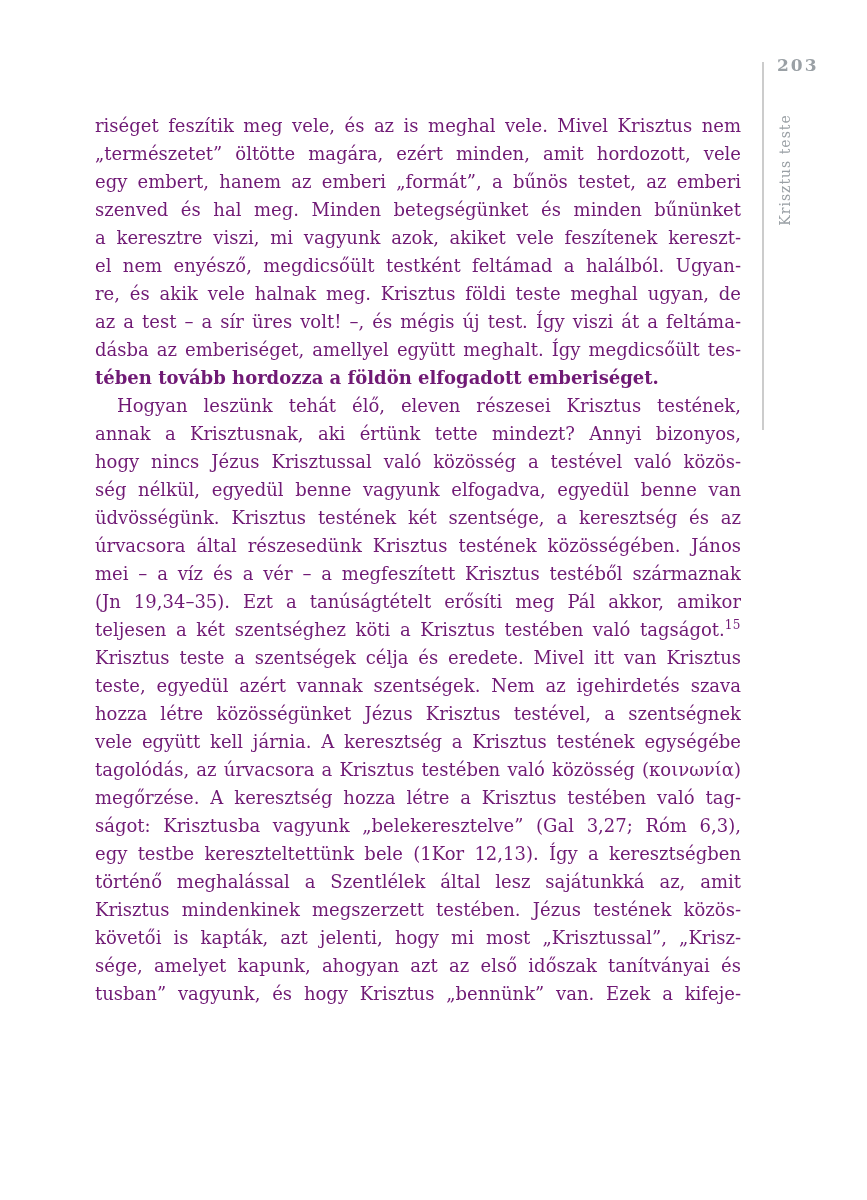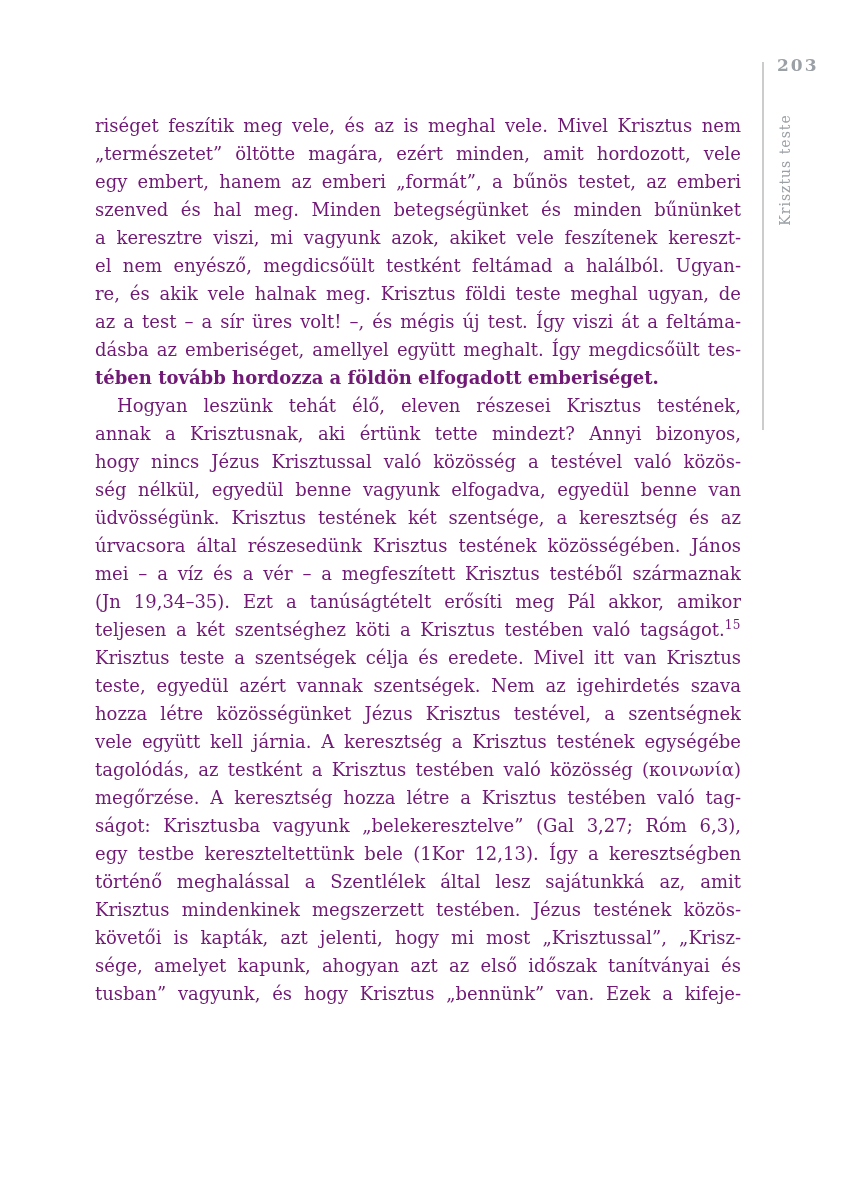--- a/index.html
+++ b/index.html
@@ -92,21 +92,21 @@
       <div class="line">ség nélkül, egyedül benne vagyunk elfogadva, egyedül benne van</div>
       <div class="line">üdvösségünk. Krisztus testének két szentsége, a keresztség és az</div>
       <div class="line">úrvacsora által részesedünk Krisztus testének közösségében. János</div>
       <div class="line">mei – a víz és a vér – a megfeszített Krisztus testéből származnak</div>
       <div class="line">(Jn 19,34–35). Ezt a tanúságtételt erősíti meg Pál akkor, amikor</div>
       <div class="line">teljesen a két szentséghez köti a Krisztus testében való tagságot.<sup>15</sup></div>
       <div class="line">Krisztus teste a szentségek célja és eredete. Mivel itt van Krisztus</div>
       <div class="line">teste, egyedül azért vannak szentségek. Nem az igehirdetés szava</div>
       <div class="line">hozza létre közösségünket Jézus Krisztus testével, a szentségnek</div>
       <div class="line">vele együtt kell járnia. A keresztség a Krisztus testének egységébe</div>
-      <div class="line">tagolódás, az testként a Krisztus testében való közösség (κοινωνία)</div>
+      <div class="line">tagolódás, az úrvacsora a Krisztus testében való közösség (κοινωνία)</div>
       <div class="line">megőrzése. A keresztség hozza létre a Krisztus testében való tag-</div>
       <div class="line">ságot: Krisztusba vagyunk „belekeresztelve” (Gal 3,27; Róm 6,3),</div>
       <div class="line">egy testbe kereszteltettünk bele (1Kor 12,13). Így a keresztségben</div>
       <div class="line">történő meghalással a Szentlélek által lesz sajátunkká az, amit</div>
       <div class="line">Krisztus mindenkinek megszerzett testében. Jézus testének közös-</div>
       <div class="line">követői is kapták, azt jelenti, hogy mi most „Krisztussal”, „Krisz-</div>
       <div class="line">sége, amelyet kapunk, ahogyan azt az első időszak tanítványai és</div>
       <div class="line">tusban” vagyunk, és hogy Krisztus „bennünk” van. Ezek a kifeje-</div>
     </div>
 </div>

